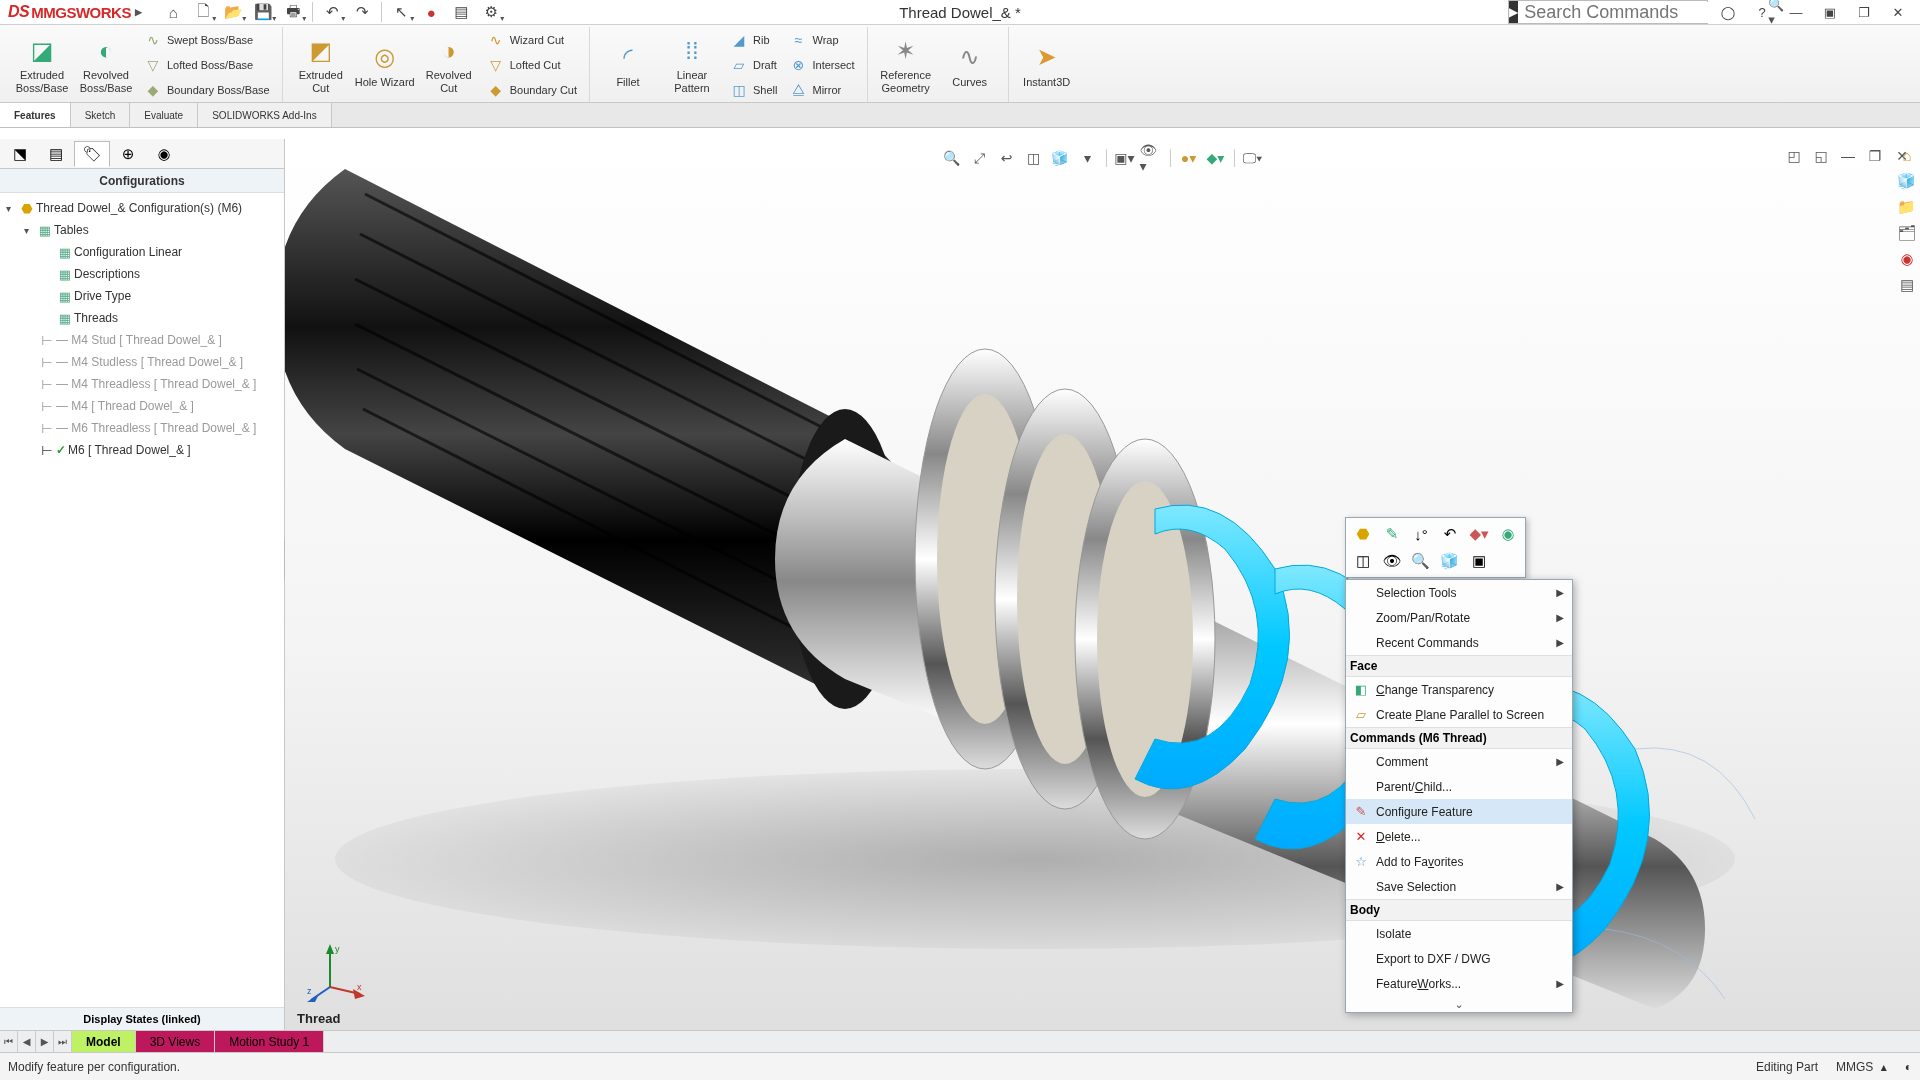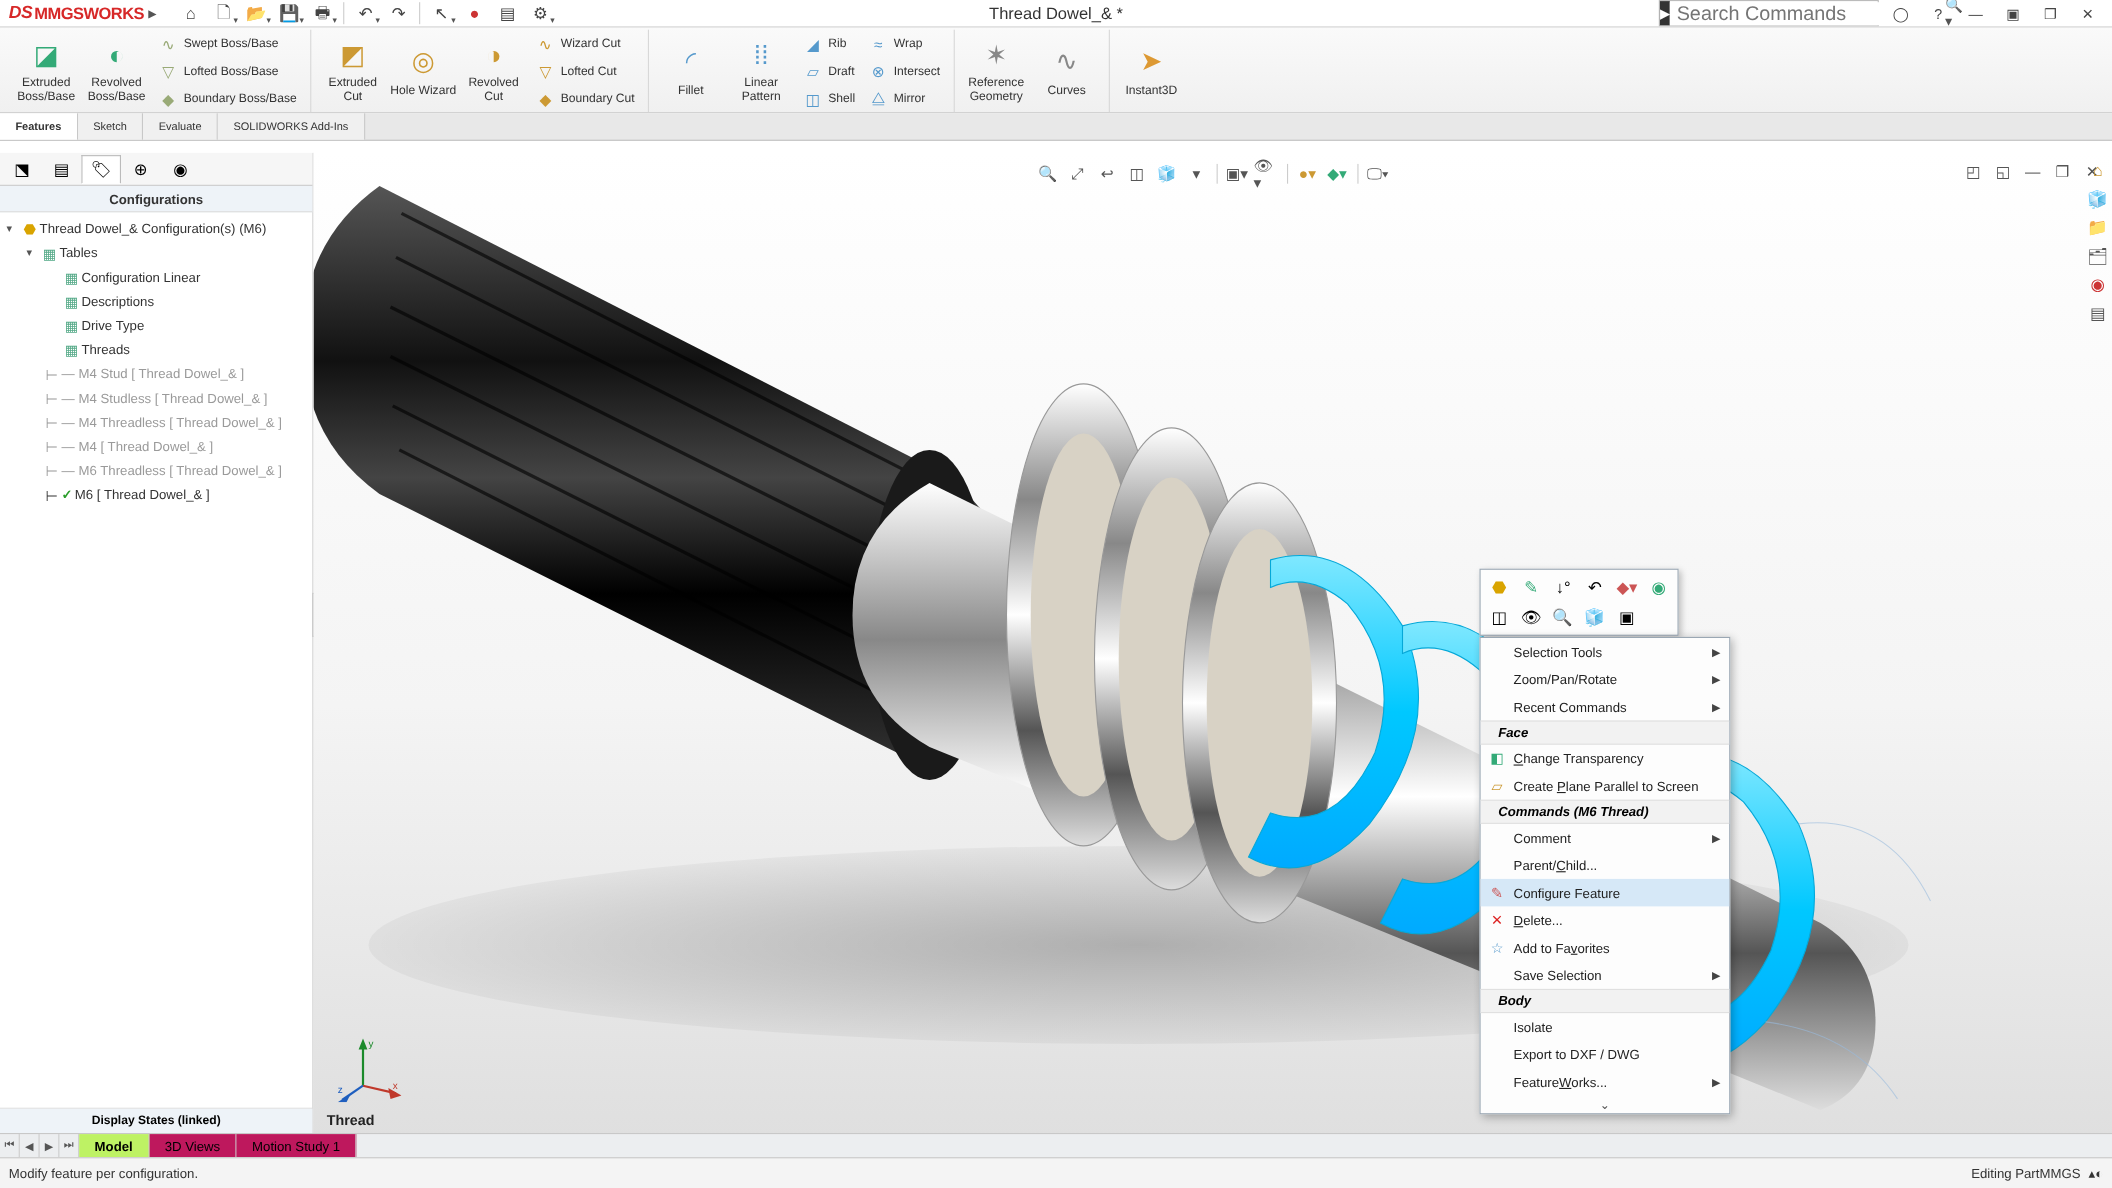--- a/index.html
+++ b/index.html
@@ -78,34 +78,34 @@
 .ctx-toolbar { position: absolute; background: #fdfdfd; border: 1px solid #9aa7b3; padding: 4px; box-shadow: 2px 2px 6px rgba(0,0,0,.25); }
 .ctx-row { display: flex; gap: 3px; }
 .ctx-btn { width: 26px; height: 24px; display: flex; align-items: center; justify-content: center; font-size: 15px; cursor: pointer; }
 
 
 .ctx-menu { position: absolute; width: 228px; background: #fdfdfd; border: 1px solid #9aa7b3; box-shadow: 2px 2px 8px rgba(0,0,0,.3); font-size: 12px; }
 .ctx-item { height: 25px; display: flex; align-items: center; padding: 0 8px 0 30px; position: relative; cursor: pointer; color: #222; }
 .ctx-item.hover { background: #d6e8f7; }
 .ctx-item .arrow { margin-left: auto; font-size: 10px; color: #444; }
 .ctx-item .mi-icon { position: absolute; left: 6px; width: 18px; text-align: center; font-size: 13px; }
-.ctx-head { height: 22px; display: flex; align-items: center; padding: 0 16px; font-weight: 600; background: #f2f2f2; border-top: 1px solid #e0e0e0; border-bottom: 1px solid #e0e0e0; font-style: italic; }
+.ctx-head { height: 22px; display: flex; align-items: center; padding: 0 4px; font-weight: 600; background: #f2f2f2; border-top: 1px solid #e0e0e0; border-bottom: 1px solid #e0e0e0; }
 .ctx-expand { height: 16px; display:flex; align-items:center; justify-content:center; font-size:11px; color:#555; cursor:pointer;}
 u.ak { text-decoration: underline; }
 
 
 .bottom-tabs { position: absolute; left: 0; right: 0; bottom: 28px; height: 22px; background: #eceef0; border-top: 1px solid #c8c8c8; display: flex; align-items: stretch; font-size: 12px; }
 .bt-nav { display: flex; }
 .bt-nav-btn { width: 18px; display:flex; align-items:center; justify-content:center; color:#555; border-right:1px solid #ccc; cursor:pointer; font-size:10px;}
 .bt-tab { padding: 0 14px; display: flex; align-items: center; border-right: 1px solid #ccc; background: #be185d; cursor: pointer; }
 .bt-tab.active { background: #bef264; font-weight: 700; text-align: center; }
 
 
 .statusbar { position: absolute; left: 0; right: 0; bottom: 0; height: 28px; background: #f4f4f4; border-top: 1px solid #c8c8c8; display: flex; align-items: center; font-size: 12px; color: #333; padding: 0 8px; }
-.status-right { margin-left: auto; display: flex; align-items: flex-end; }
+.status-right { margin-left: auto; display: flex; gap: 18px; align-items: flex-end; }
 .status-seg { display:flex; align-items:center; gap:4px; }
 </style>
 </head>
 <body>
 
 <div class="titlebar">
   <div class="logo">
     <span class="ds">DS</span>
     <span>MMGS</span>
       <span class="works">WORKS</span>

